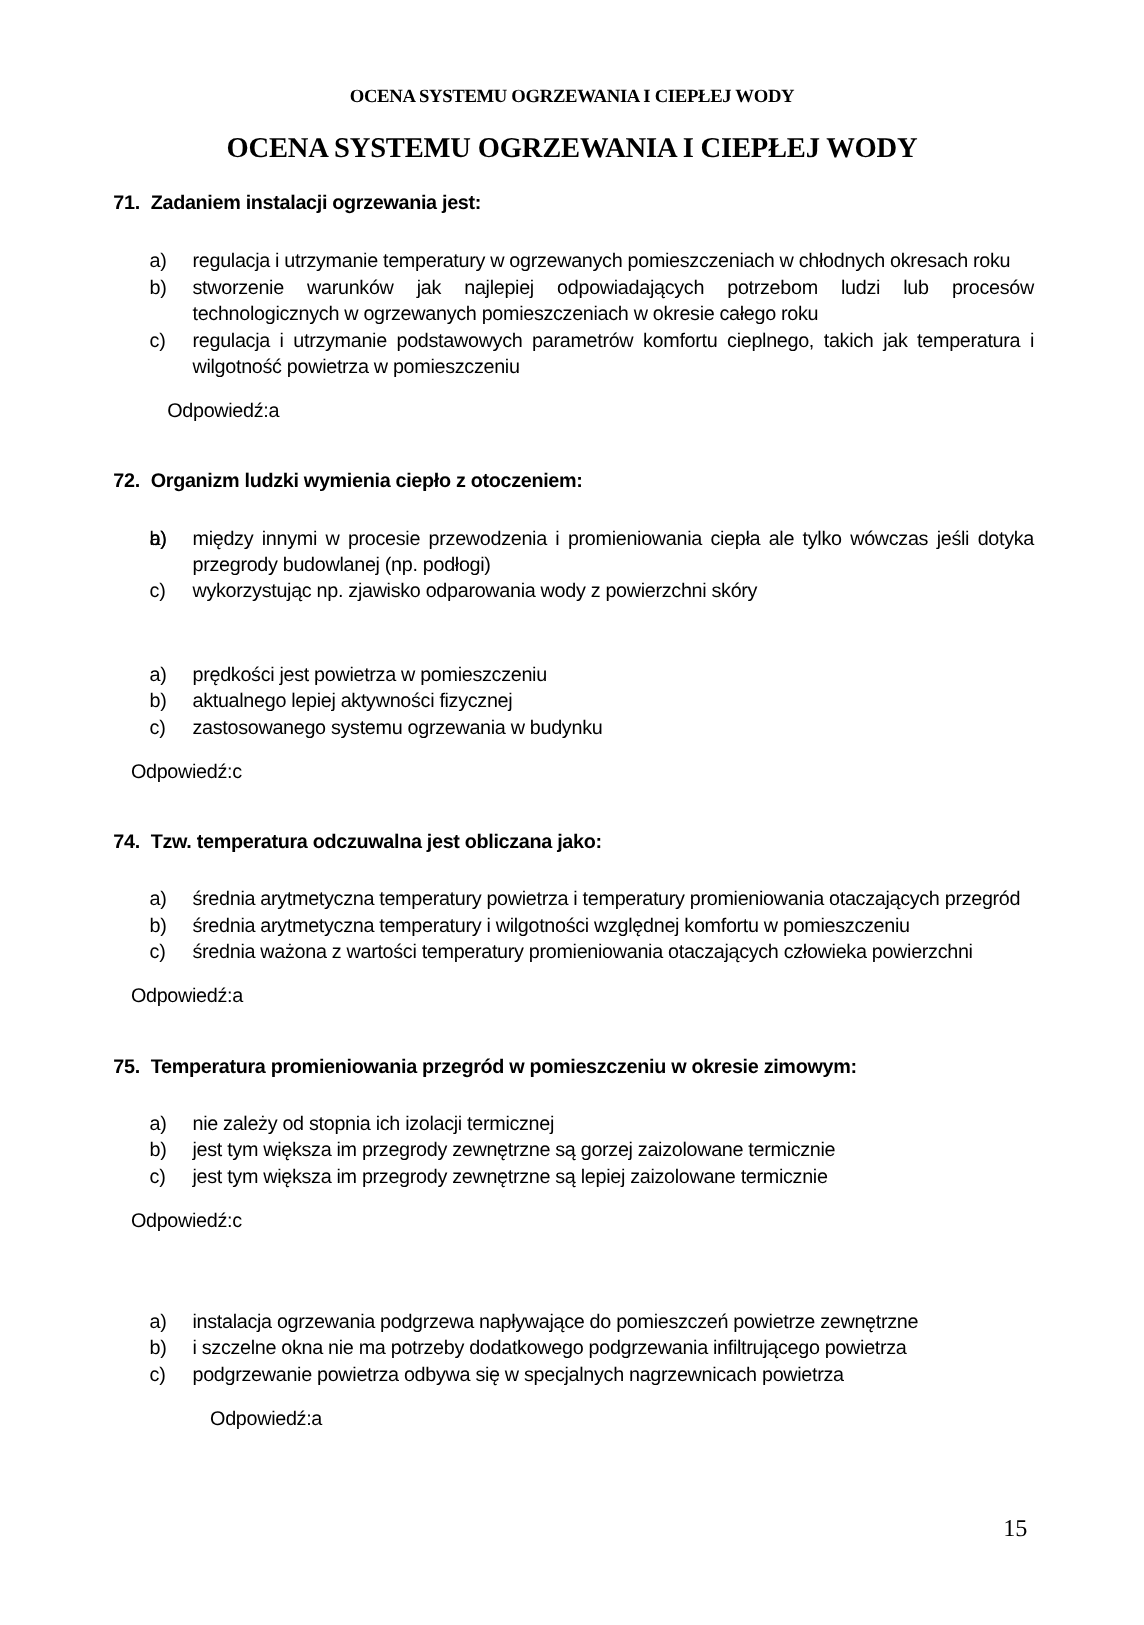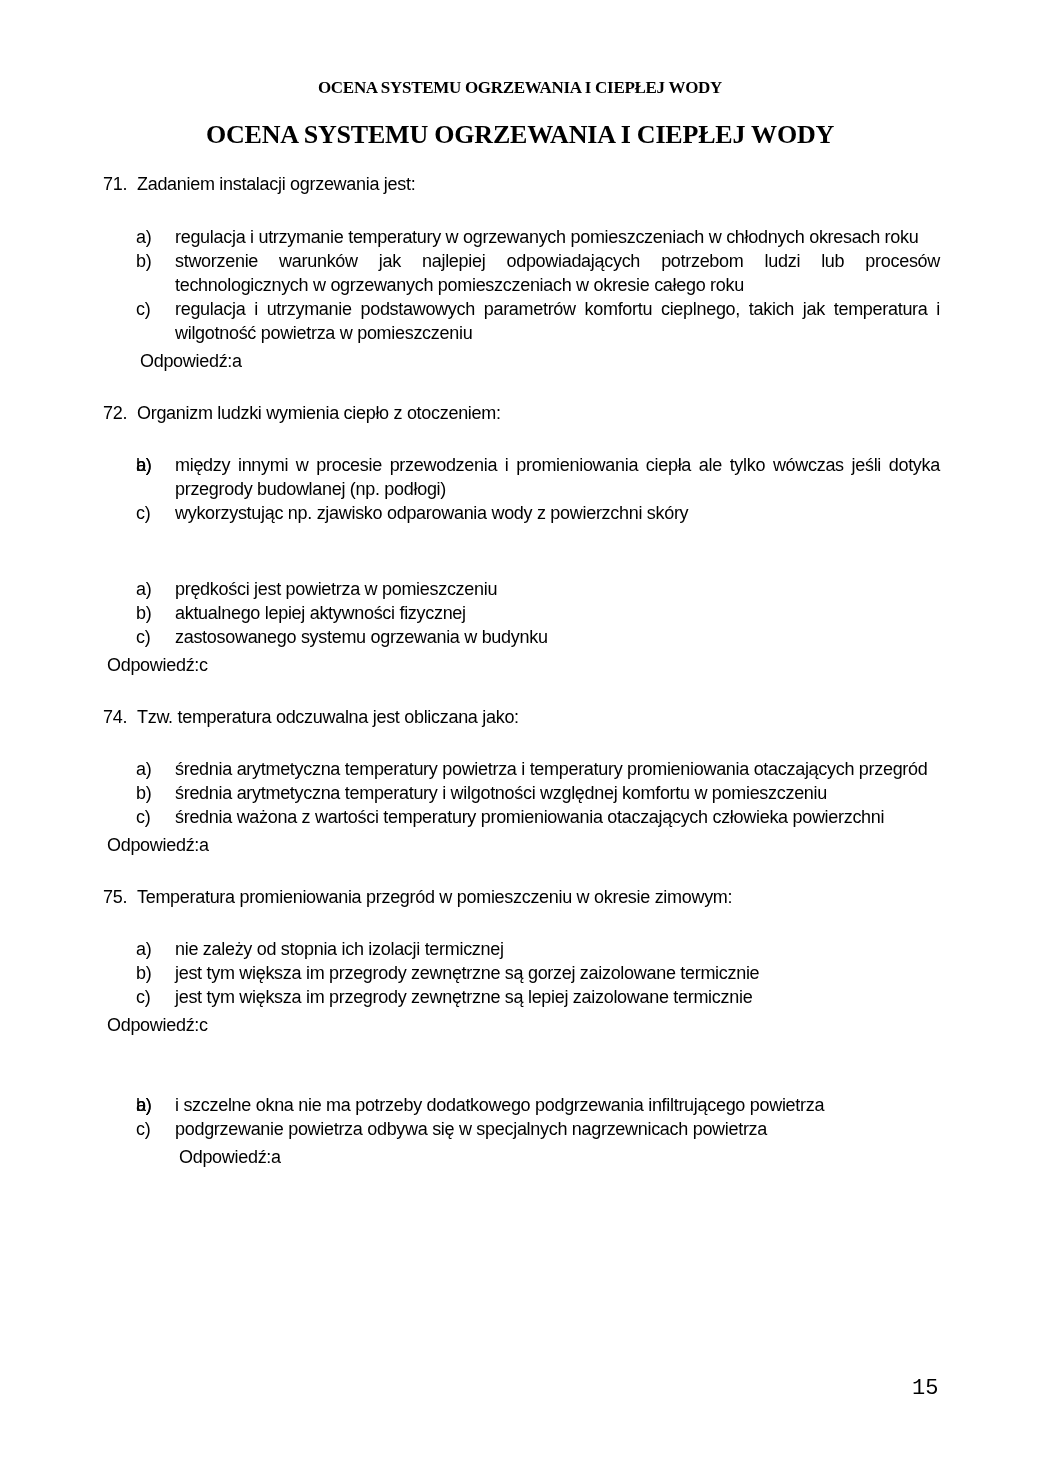--- a/index.html
+++ b/index.html
@@ -42,21 +42,21 @@
       top: 172px;
       width: 837px;
       font-family: "Liberation Sans", sans-serif;
       font-size: 18px;
       line-height: 24px;
     }
     .question {
       margin: 0;
     }
     .q-title {
-      font-weight: normal;
+      font-weight: bold;
       margin: 0;
       height: 24px;
       letter-spacing: -0.3px;
     }
     .q-title .num {
       display: inline-block;
       width: 34px;
     }
     .options {
       margin: 28px 0 0 0;
@@ -68,35 +68,35 @@
       padding-left: 72px;
       text-align: justify;
       letter-spacing: -0.3px;
     }
     .option .letter {
       position: absolute;
       left: 33px;
       top: 0;
     }
     .answer {
-      margin: 4px;
+      margin: 16px;
       letter-spacing: -0.3px;
     }
     .answer.indented {
       padding-left: 33px;
     }
     .answer.inline-indented {
       padding-left: 72px;
     }
     .gap { height: 24px; }
     .page-number {
       position: absolute;
       top: 1376px;
       left: 912px;
-      font-family: Liberation Mono, monospace;
+      font-family: Liberation Serif, serif;
       font-size: 22px;
     }
   </style>
 </head>
 <body>
 
 <div class="running-header">OCENA SYSTEMU OGRZEWANIA I CIEPŁEJ WODY</div>
 
 <h1 class="page-title" style="margin:0;">OCENA SYSTEMU OGRZEWANIA I CIEPŁEJ WODY</h1>
 
@@ -155,21 +155,21 @@
       <li class="option"><span class="letter">b)</span><span>jest tym większa im przegrody zewnętrzne są gorzej zaizolowane termicznie</span></li>
       <li class="option"><span class="letter">c)</span><span>jest tym większa im przegrody zewnętrzne są lepiej zaizolowane termicznie</span></li>
     </ul>
     <p class="answer">Odpowiedź:c</p>
   </div>
 
   <div class="gap"></div>
 
   <div class="question">
     <ul class="options">
-      <li class="option"><span class="letter">a)</span></li>
+      <li class="option"><span class="letter">a)</span><span>instalacja ogrzewania podgrzewa napływające do pomieszczeń powietrze zewnętrzne</span></li>
       <li class="option"><span class="letter">b)</span><span>i szczelne okna nie ma potrzeby dodatkowego podgrzewania infiltrującego powietrza</span></li>
       <li class="option"><span class="letter">c)</span><span>podgrzewanie powietrza odbywa się w specjalnych nagrzewnicach powietrza</span></li>
     </ul>
     <p class="answer inline-indented">Odpowiedź:a</p>
   </div>
 
 </div>
 
 <div class="page-number">15</div>
 

